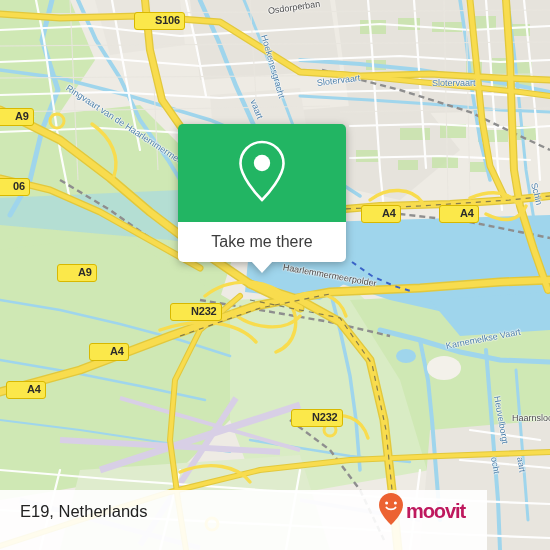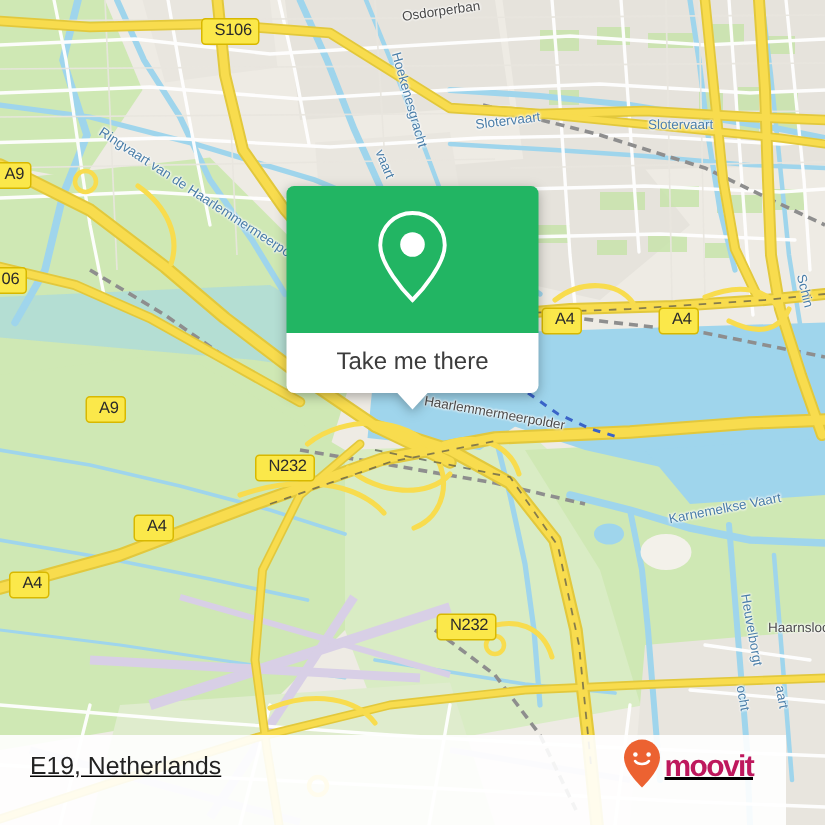--- a/index.html
+++ b/index.html
@@ -5,49 +5,49 @@
   html,body{margin:0;padding:0;background:#fff;}
   body{width:550px;height:550px;overflow:hidden;font-family:"Liberation Sans",sans-serif;}
   #app{position:relative;width:550px;height:550px;overflow:hidden;}
 
   
   #map{position:absolute;left:0;top:0;width:550px;height:550px;background:#eceae4;}
   #map svg{display:block;width:550px;height:550px;}
 
   
   .shield{position:absolute;background:#fbe84a;border:1.6px solid #d8b800;border-radius:3px;
-          color:#2b2b2b;font-weight:normal;font-size:11px;line-height:13px;padding:1px 4px 2px 8px;
+          color:#2b2b2b;font-weight:bold;font-size:11px;line-height:13px;padding:1px 4px 2px 20px;
           font-family:"Liberation Sans",sans-serif;letter-spacing:-0.2px;white-space:nowrap;}
 
   
   .mlabel{position:absolute;color:#4a4a4a;font-size:9px;font-family:"Liberation Sans",sans-serif;
           white-space:nowrap;text-shadow:0 0 2px #fff,0 0 2px #fff,0 0 2px #fff,0 0 1px #fff;}
   .wlabel{color:#4b7ea8;}
 
   
-  #popup{position:absolute;left:191px;top:124px;width:168px;
+  #popup{position:absolute;left:178px;top:124px;width:168px;
          filter:drop-shadow(0 2px 4px rgba(0,0,0,.30));text-align:right;}
   #popup-green{background:#22b563;border-radius:5px 5px 0 0;height:98px;
                display:flex;align-items:center;justify-content:center;}
   #popup-bar{background:#ffffff;border-radius:0 0 5px 5px;height:40px;
              display:flex;align-items:center;justify-content:center;position:relative;}
   #popup-label{color:#3c3c3c;font-size:16px;font-family:"Liberation Sans",sans-serif;}
   #popup-tail{position:absolute;left:50%;bottom:-11px;margin-left:-11px;width:0;height:0;
               border-left:11px solid transparent;border-right:11px solid transparent;
               border-top:12px solid #ffffff;}
 
   
   #attrib{position:absolute;left:0;top:469px;background:rgba(255,255,255,.78);
           padding:3px 10px 4px 8px;font-size:13px;color:#1d1d1d;
           font-family:"Liberation Sans",sans-serif;}
 
   
-  #bottombar{position:absolute;left:0;top:490px;width:524px;height:60px;
+  #bottombar{position:absolute;left:0;top:490px;width:487px;height:60px;
              background:rgba(255,255,255,.90);display:flex;align-items:center;
-             justify-content:space-between;padding:0 22px 18px 20px;box-sizing:border-box;text-decoration:underline;}
+             justify-content:space-between;padding:0 22px 18px 20px;box-sizing:border-box;}
   #place-title{font-size:16.5px;color:#222;font-family:"Liberation Sans",sans-serif;}
   #brand{display:flex;align-items:center;gap:2px;}
   #brand-word{font-size:20px;color:#be185d;font-weight:bold;letter-spacing:-1.1px;
               font-family:"Liberation Sans",sans-serif;}
 </style>
 </head>
 <body>
 
 <div id="app">
 

